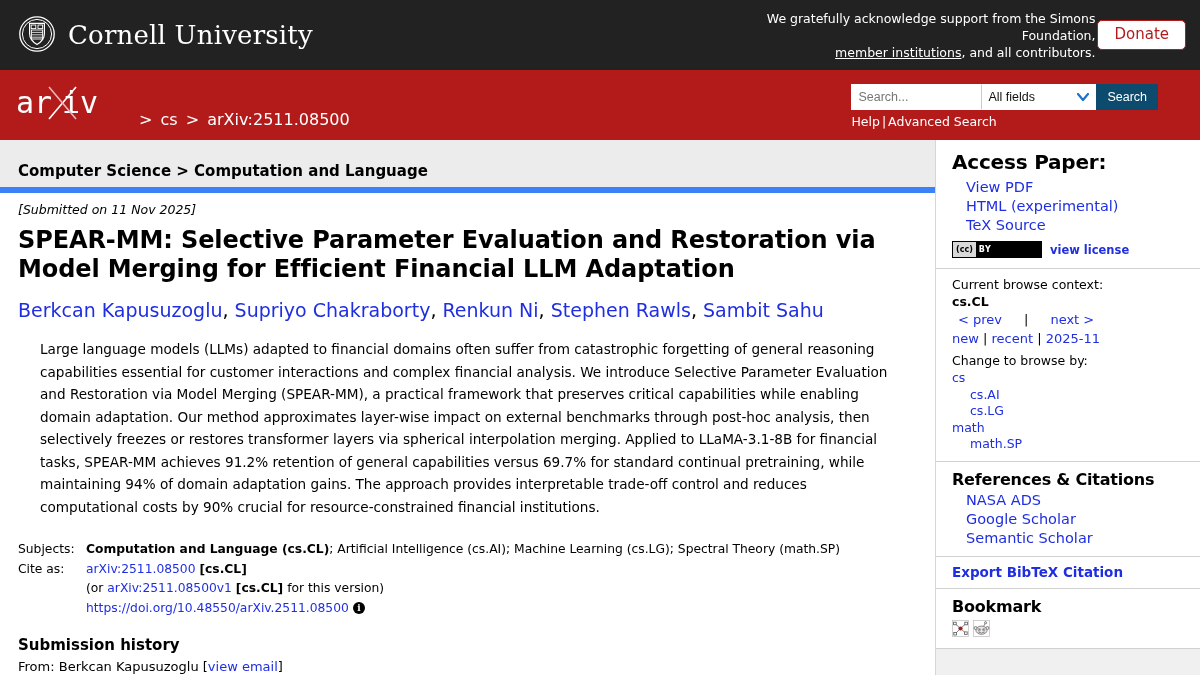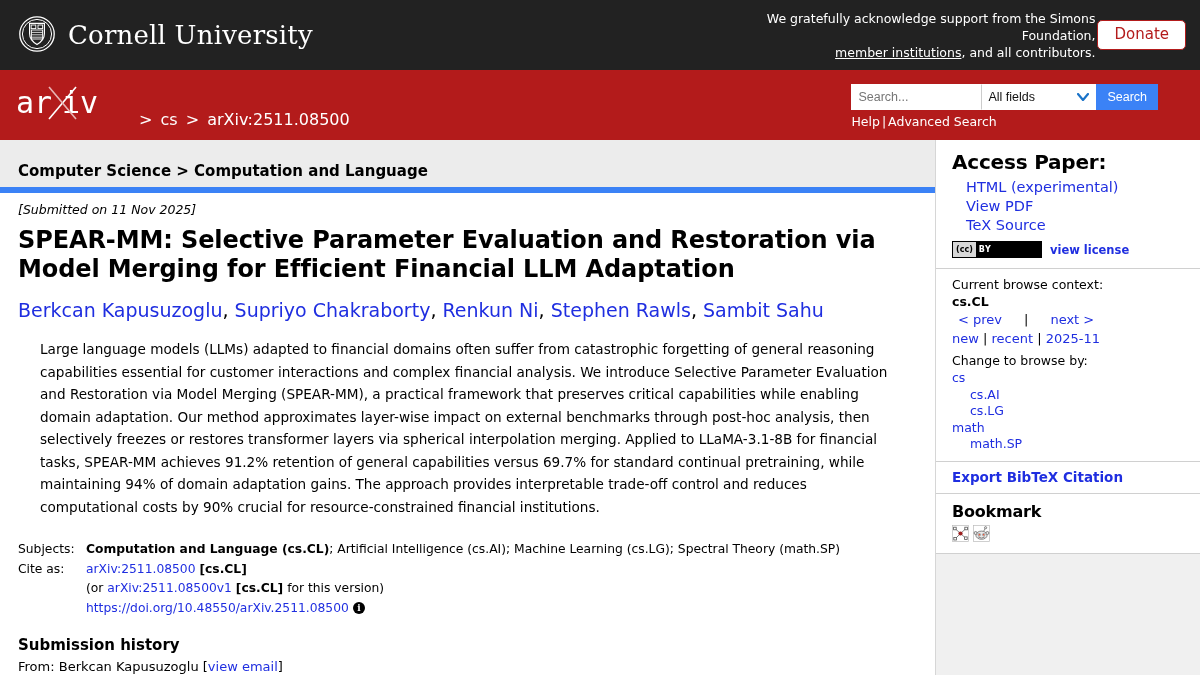--- a/index.html
+++ b/index.html
@@ -150,21 +150,21 @@
     outline: none;
     cursor: pointer;
   }
   .select-chevron {
     position: absolute;
     right: 7px;
     pointer-events: none;
     width: 12px; height: 8px;
   }
   .search-btn {
-    background: #3b82f6;
+    background: #0c4a6e;
     color: #ffffff;
     border: none;
     font-family: "Liberation Sans", sans-serif;
     font-size: 12.5px;
     padding: 0 11px;
     cursor: pointer;
   }
   .search-links {
     margin-top: 4px;
     color: #ffffff;
@@ -466,22 +466,22 @@
       <div class="sub-history-line"><span>From: Berkcan Kapusuzoglu [</span><a href="#">view email</a><span>]</span></div>
       <div class="sub-history-line"><span class="vtag">[v1]</span><span> Tue, 11 Nov 2025 17:34:31 UTC (206 KB)</span></div>
     </div>
   </div>
 
   <div class="sidebar">
 
     <div class="panel">
       <div class="panel-h">Access Paper:</div>
       <ul class="link-list">
+        <li><a href="#">View PDF</a></li>
         <li><a href="#">HTML (experimental)</a></li>
-        <li><a href="#">View PDF</a></li>
         <li><a href="#">TeX Source</a></li>
       </ul>
       <div class="license-row">
         <span class="cc-badge">
           <span class="cc-left">(cc)</span>
           <span class="cc-right">BY</span>
         </span>
         <a class="license-link" href="#">view license</a>
       </div>
     </div>
@@ -494,20 +494,28 @@
       <div class="change-label">Change to browse by:</div>
       <div class="cat-tree">
         <div><a href="#">cs</a></div>
         <div class="child"><a href="#">cs.AI</a></div>
         <div class="child"><a href="#">cs.LG</a></div>
         <div><a href="#">math</a></div>
         <div class="child"><a href="#">math.SP</a></div>
       </div>
     </div>
 
+    <div class="panel tight">
+      <div class="panel-h small">References &amp; Citations</div>
+      <ul class="link-list">
+        <li><a href="#">NASA ADS</a></li>
+        <li><a href="#">Google Scholar</a></li>
+        <li><a href="#">Semantic Scholar</a></li>
+      </ul>
+    </div>
 
     <div class="panel tight">
       <a class="export-link" href="#">Export BibTeX Citation</a>
     </div>
 
     <div class="panel tight">
       <div class="panel-h small">Bookmark</div>
       <div class="bookmark-icons">
         <a href="#" class="bm-icon" aria-label="BibSonomy">
           <svg width="17" height="17" viewBox="0 0 17 17">

